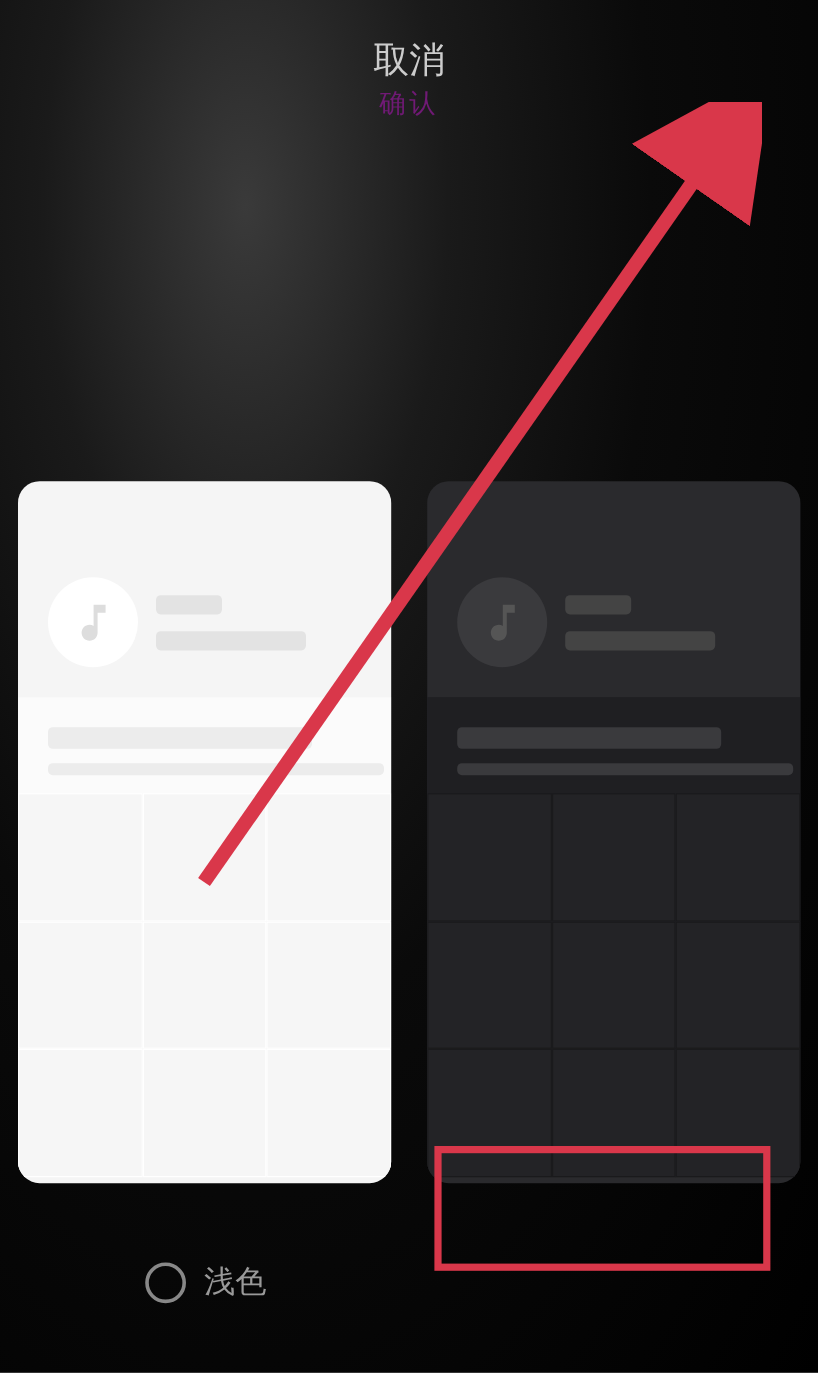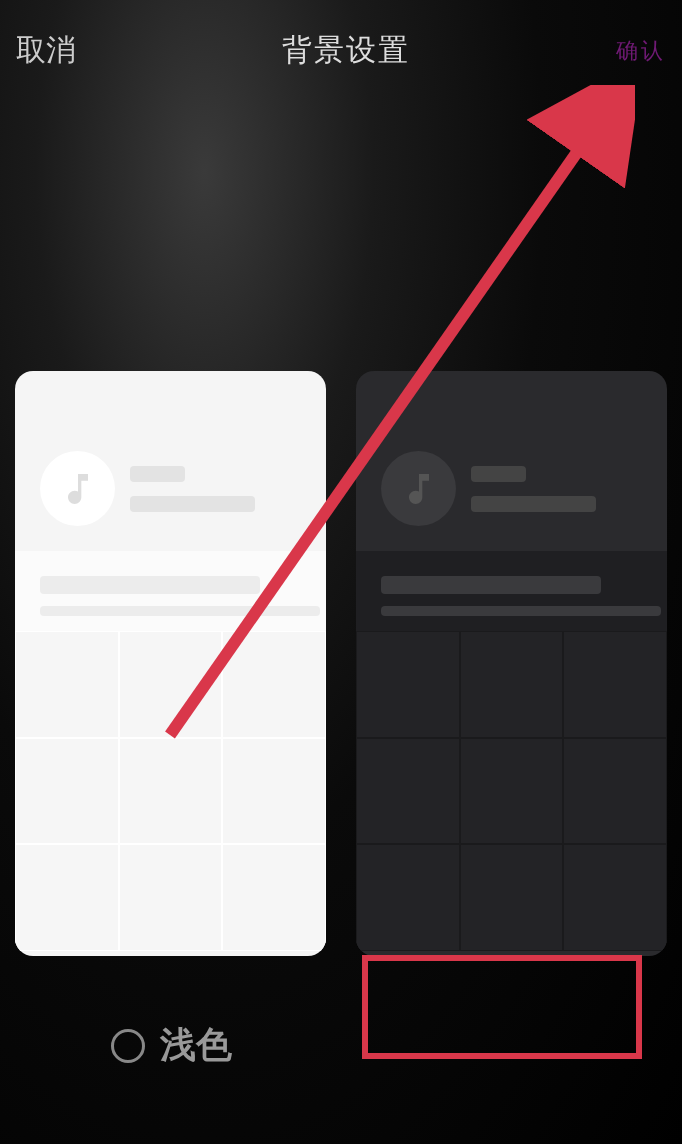--- a/index.html
+++ b/index.html
@@ -10,20 +10,21 @@
       font-family: -apple-system, "PingFang SC", "Microsoft YaHei", sans-serif;
       color: #fff;
       overflow: hidden;
       position: relative;
     }
     .header {
       display: flex;
       justify-content: space-between;
       align-items: center;
       padding: 30px 16px 20px;
+      flex-direction: column;
     }
     .cancel-btn {
       font-size: 30px;
       color: #ccc;
       cursor: pointer;
     }
     .title {
       font-size: 30px;
       color: #ddd;
       letter-spacing: 2px;
@@ -128,22 +129,22 @@
       justify-content: center;
     }
     .checkmark {
       width: 22px;
       height: 22px;
       stroke: #fff;
       stroke-width: 4;
       fill: none;
     }
     .label-text {
-      font-size: 36px;
-      font-weight: 700;
+      font-size: 26px;
+      font-weight: 400;
     }
     .label-light { color: #999; }
     .label-dark { color: #fff; }
     .highlight-box {
       position: absolute;
       top: 955px;
       left: 362px;
       width: 280px;
       height: 104px;
       border: 6px solid #d9374a;
@@ -156,21 +157,20 @@
       width: 480px;
       height: 660px;
       pointer-events: none;
     }
   </style>
 </head>
 <body>
 
 <div class="header">
   <div class="cancel-btn">取消</div>
-  <div class="title">背景设置</div>
   <div class="confirm-btn">确认</div>
 </div>
 
 <div class="theme-options">
   <div class="theme-card theme-light">
     <div class="card-header">
       <div class="logo-circle">
         <svg class="music-note" viewBox="0 0 24 24">
             <path d="M12 3v10.55c-.59-.34-1.27-.55-2-.55-2.21 0-4 1.79-4 4s1.79 4 4 4 4-1.79 4-4V7h4V3h-6z"></path>
           </svg>

